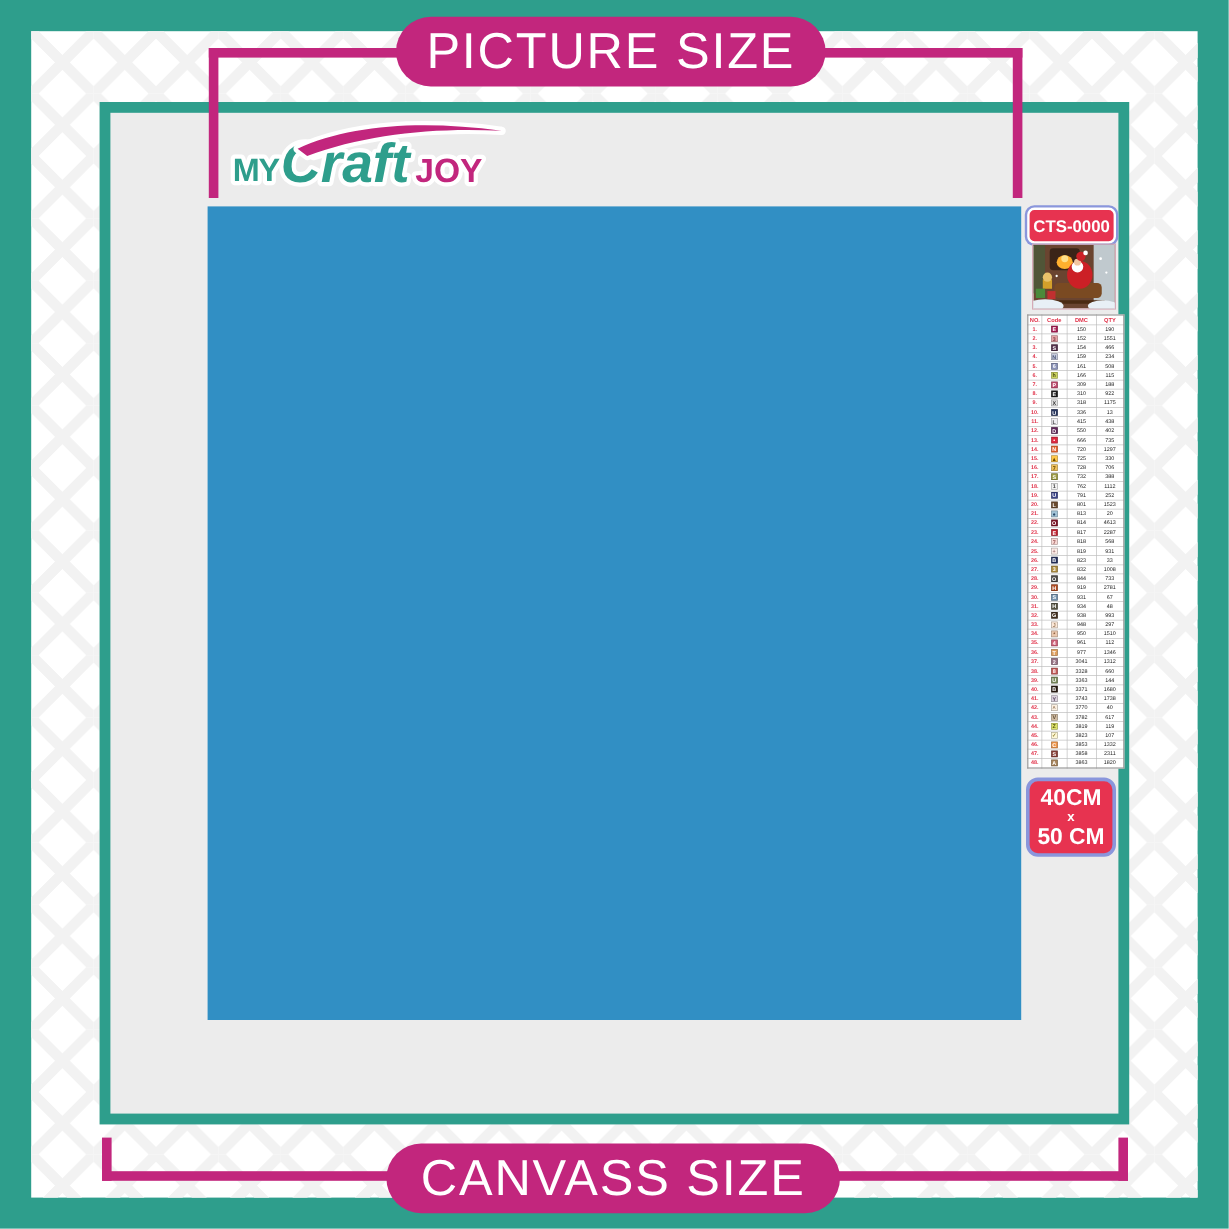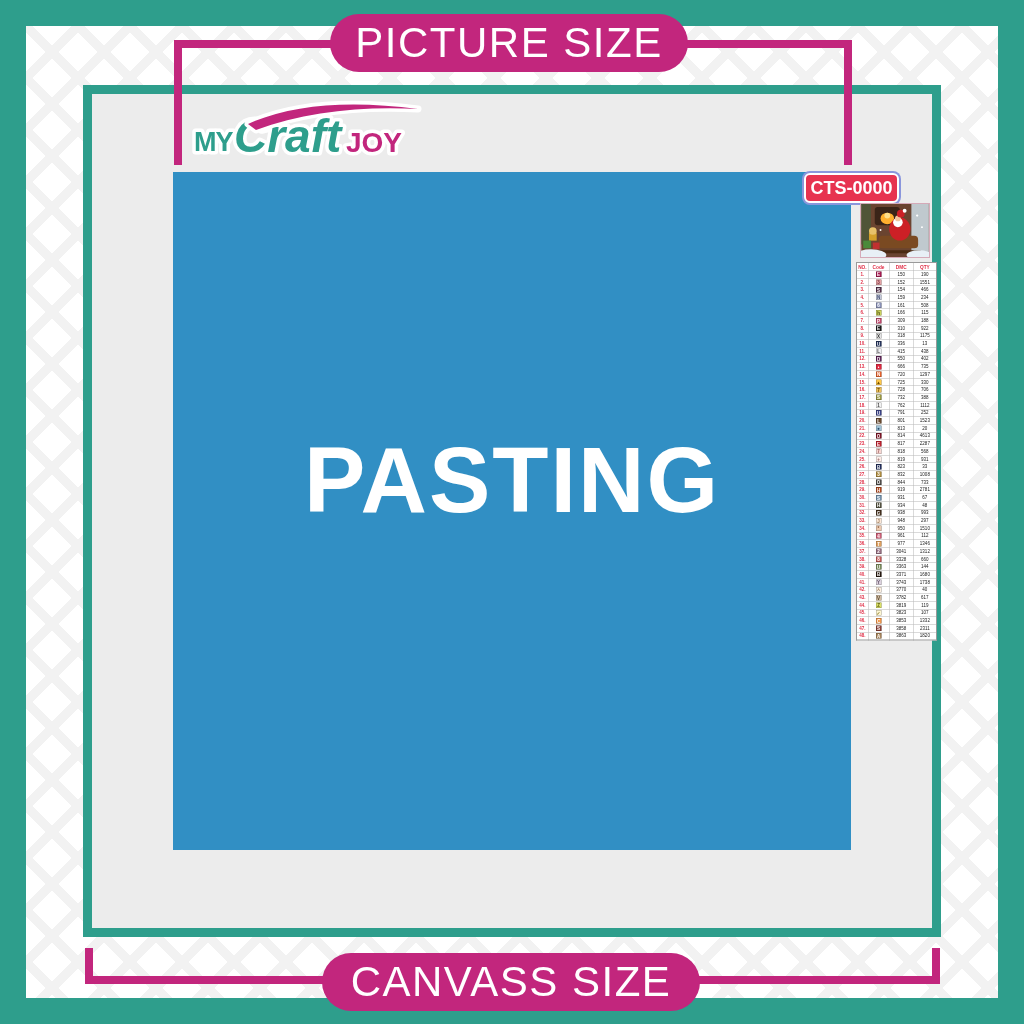--- a/index.html
+++ b/index.html
@@ -34,24 +34,24 @@
   
   .logo{position:absolute;left:186px;top:94px;width:240px;height:74px;}
 
   
   .pasting{position:absolute;left:173px;top:172px;width:678px;height:678px;
     background:var(--blue);display:flex;flex-direction:column;align-items:center;
     justify-content:center;color:#fff;font-weight:bold;font-size:92px;
     line-height:.97;letter-spacing:2px;text-align:center;padding-bottom:60px;}
 
   
-  .sku-badge{position:absolute;left:804px;top:173px;width:95px;height:30px;
+  .sku-badge{position:absolute;left:856px;top:173px;width:74px;height:30px;
     background:var(--badge-red);border:2px solid #fff;border-radius:6px;
     box-shadow:0 0 0 2px var(--badge-border);display:flex;align-items:center;
-    justify-content:center;color:#fff;font-weight:bold;font-size:18px;letter-spacing:0;}
+    justify-content:center;color:#fff;font-weight:bold;font-size:14px;letter-spacing:0;}
 
   
   .thumb{position:absolute;left:860px;top:203px;width:70px;height:55px;border:1px solid #d5aab8;}
 
   
   .table-wrap{position:absolute;left:856px;top:262px;width:80px;height:384px;}
   .dmc-table{width:160px;transform:scale(.5);transform-origin:0 0;border-collapse:collapse;
     background:#fff;border:2px solid #9a9a9a;table-layout:fixed;}
   .dmc-table th,.dmc-table td{border:1px solid #b5b5b5;height:15.4px;padding:0;
     text-align:center;font-size:9px;line-height:1;vertical-align:middle;}
@@ -97,21 +97,20 @@
   <svg class="logo" viewBox="0 0 240 74">
     <g paint-order="stroke" stroke="#ffffff" stroke-width="7" stroke-linejoin="round">
       <text x="8" y="57" font-size="27" font-weight="bold" letter-spacing="-1" fill="#2E9E8C">MY</text>
       <text x="48" y="58" font-size="46" font-weight="bold" font-style="italic" font-family="DejaVu Serif, serif" fill="#2E9E8C">Craft</text>
       <path d="M62 30 C 105 10 165 6 232 15 C 175 12 118 18 70 36 Z" fill="#C2267D"></path>
       <text x="160" y="58" font-size="28" font-weight="bold" fill="#C2267D">JOY</text>
     </g>
   </svg>
 
   <div class="pasting">
-    <div>PASTING</div>
   </div>
 
   <div class="sku-badge">
     <span>CTS-0000</span>
   </div>
 
   <svg class="thumb" viewBox="0 0 70 55">
     <rect x="0" y="0" width="70" height="55" fill="#6a4430"></rect>
     <rect x="52" y="0" width="18" height="55" fill="#cfe0ea" opacity=".85"></rect>
     <rect x="0" y="0" width="10" height="42" fill="#4a5a3a" opacity=".8"></rect>
@@ -479,14 +478,19 @@
   <tr>
     <td class="c-no">48.</td>
     <td class="c-code"><span class="c-sym" style="background-color: rgb(168, 132, 90); color: rgb(255, 255, 255);">A</span></td>
     <td class="c-dmc">3863</td>
     <td class="c-qty">1820</td>
   </tr>
 </tbody>
     </table>
   </div>
 
+  <div class="size-badge">
+    <div class="sz">40CM</div>
+    <div class="szx">x</div>
+    <div class="sz">50 CM</div>
+  </div>
 
 </div>
 
 </body></html>

